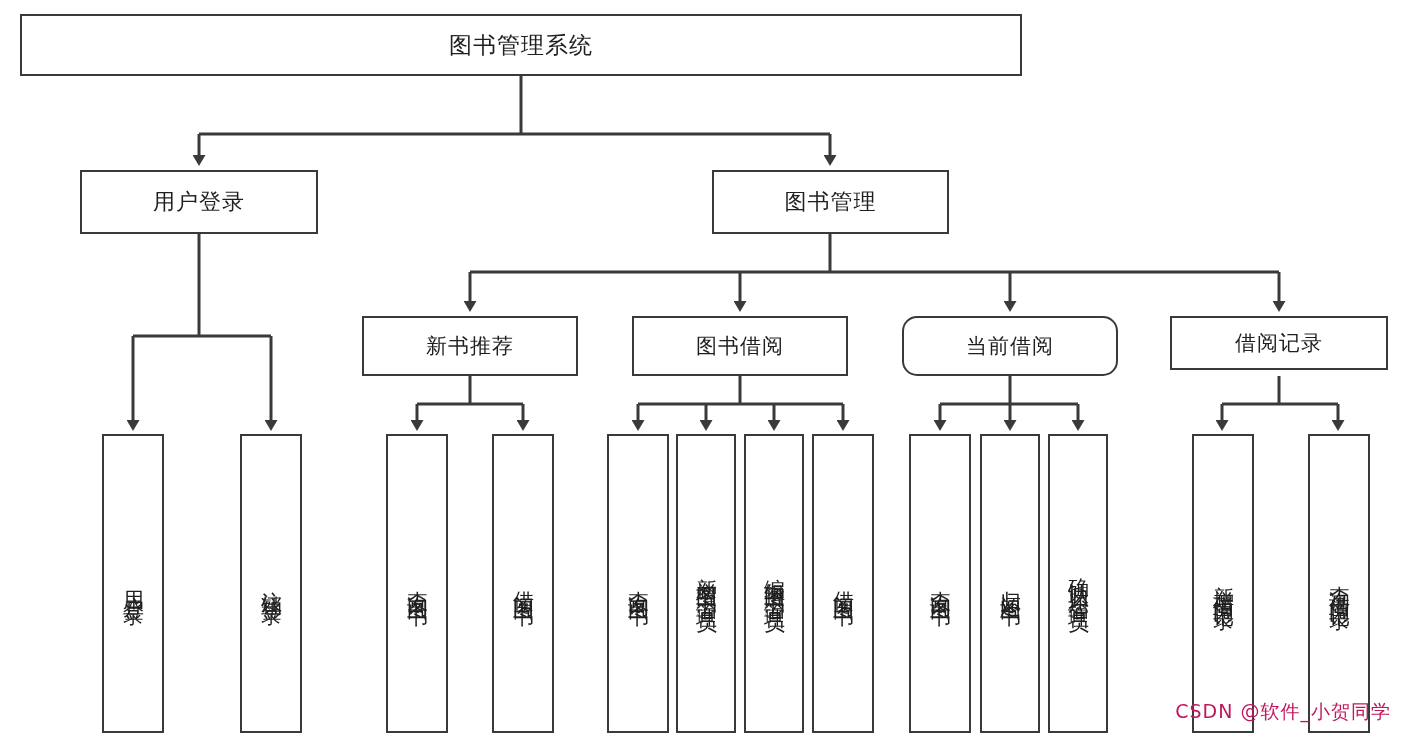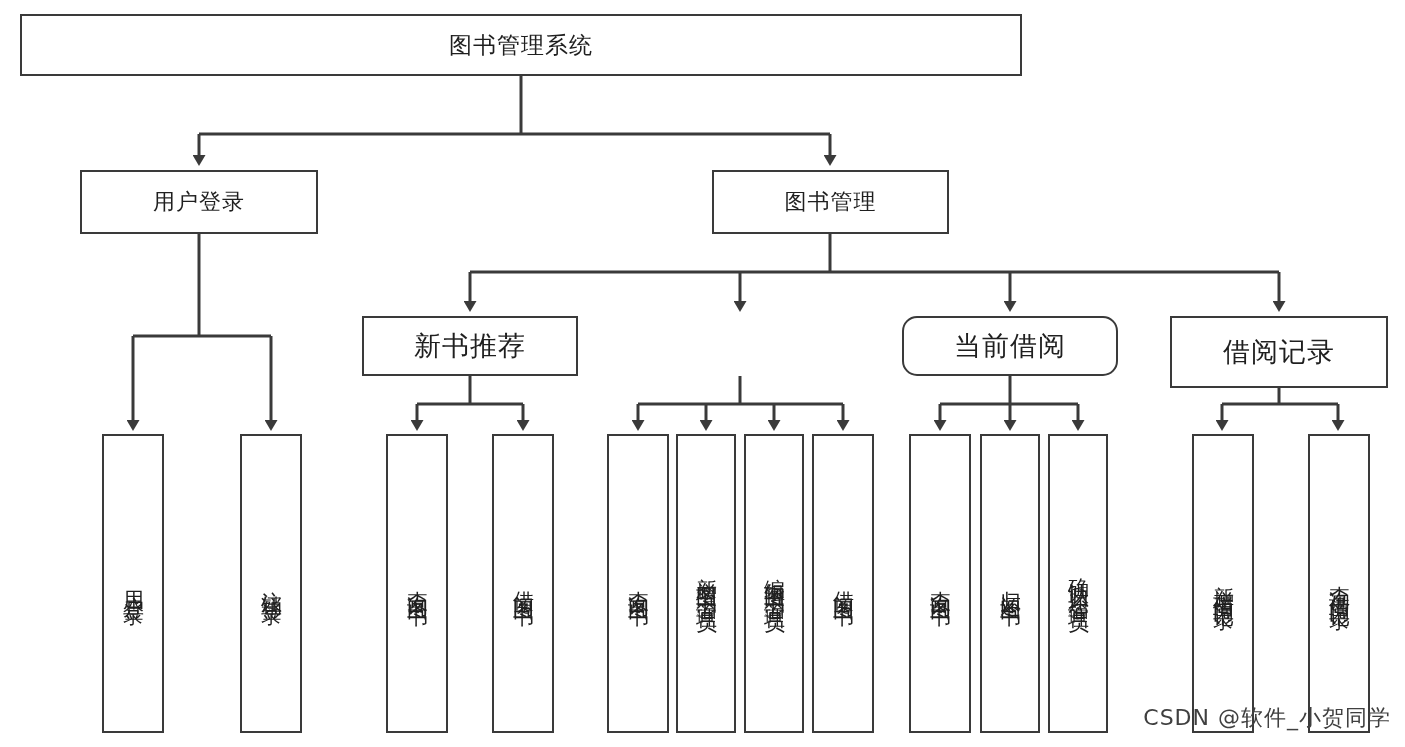--- a/index.html
+++ b/index.html
@@ -36,42 +36,42 @@
   }
   .node.level-root{
     font-size:23px;
     letter-spacing:1px;
   }
   .node.level-2{
     font-size:22px;
     letter-spacing:1px;
   }
   .node.level-3{
-    font-size:27px;
+    font-size:21px;
     letter-spacing:1px;
   }
   .node.leaf{
     font-size:21px;
     writing-mode:vertical-rl;
     text-orientation:upright;
     letter-spacing:5px;
     line-height:1;
     padding:6px 0;
   }
   .node.leaf .vlabel{
     writing-mode:vertical-rl;
     text-orientation:upright;
     white-space:nowrap;
   }
   .watermark{
     position:absolute;
     right:14px;
-    bottom:14px;
-    font-size:22px;
-    color:#404040;
+    bottom:22px;
+    font-size:19px;
+    color:#be185d;
     letter-spacing:1px;
     white-space:nowrap;
     user-select:none;
   }
 </style>
 </head>
 <body>
 
 <div id="diagram">
 
@@ -137,26 +137,29 @@
   </div>
 
   <div class="node level-2" style="left:712px; top:170px; width:237px; height:64px;justify-content:center;">
     <span>图书管理</span>
   </div>
 
   <div class="node level-3" style="left:362px; top:316px; width:216px; height:60px;">
     <span>新书推荐</span>
   </div>
 
+  <div class="node level-3" style="left:632px; top:316px; width:216px; height:60px;">
+    <span>图书借阅</span>
+  </div>
 
   <div class="node level-3" style="left:902px; top:316px; width:216px; height:60px;border-radius:15px;">
     <span>当前借阅</span>
   </div>
 
-  <div class="node level-3" style="left:1170px; top:316px; width:218px; height:72px;">
+  <div class="node level-3" style="left:1170px; top:316px; width:218px; height:54px;">
     <span>借阅记录</span>
   </div>
 
   <div class="node leaf" style="left:102px; top:434px; width:62px; height:299px;">
     <span class="vlabel">用户登录</span>
   </div>
 
   <div class="node leaf" style="left:240px; top:434px; width:62px; height:299px;">
     <span class="vlabel">注销登录</span>
   </div>

